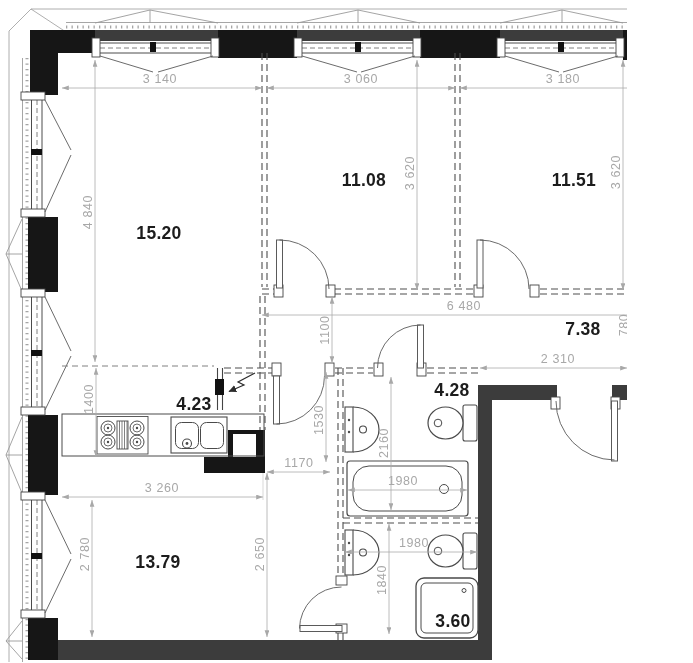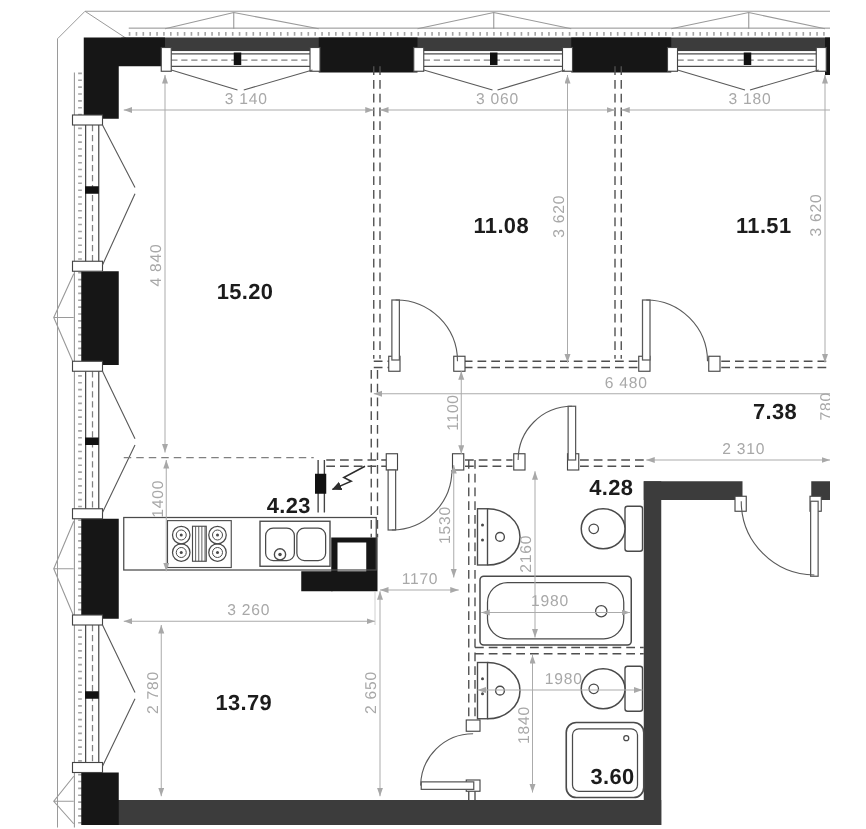--- a/index.html
+++ b/index.html
@@ -1,17 +1,17 @@
 <!DOCTYPE html>
 <html><head>
 <meta charset="utf-8">
 <style>
   html,body{margin:0;padding:0;background:#ffffff;}
   body{font-family:"Liberation Sans", sans-serif;}
-  .stage{width:627px;height:663px;position:relative;background:#fff;overflow:hidden;margin-left:37px;}
+  .stage{width:627px;height:663px;position:relative;background:#fff;overflow:hidden;}
   svg text{font-family:"Liberation Sans","DejaVu Sans",sans-serif;}
   .dim-label{font-size:12.5px;fill:#a8a8a8;letter-spacing:.6px;}
   .room-label{font-size:17.5px;font-weight:600;fill:#1c1c1c;letter-spacing:.3px;}
 </style>
 </head>
 <body>
 
 <div class="stage">
 <svg width="693" height="663" viewBox="0 0 693 663">
   <defs>

